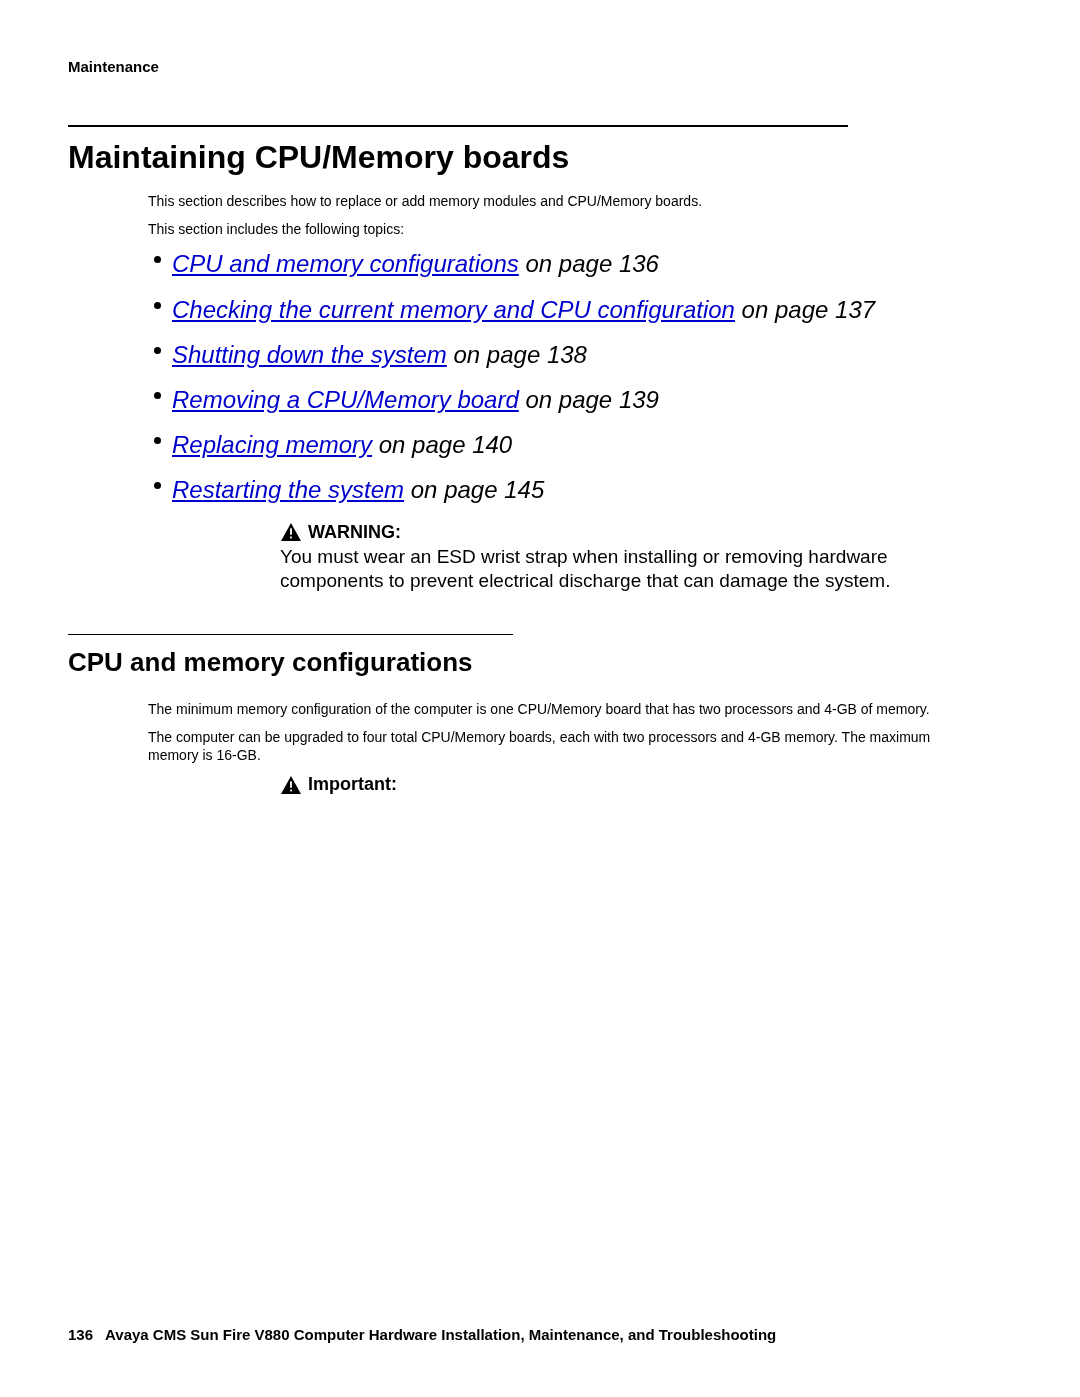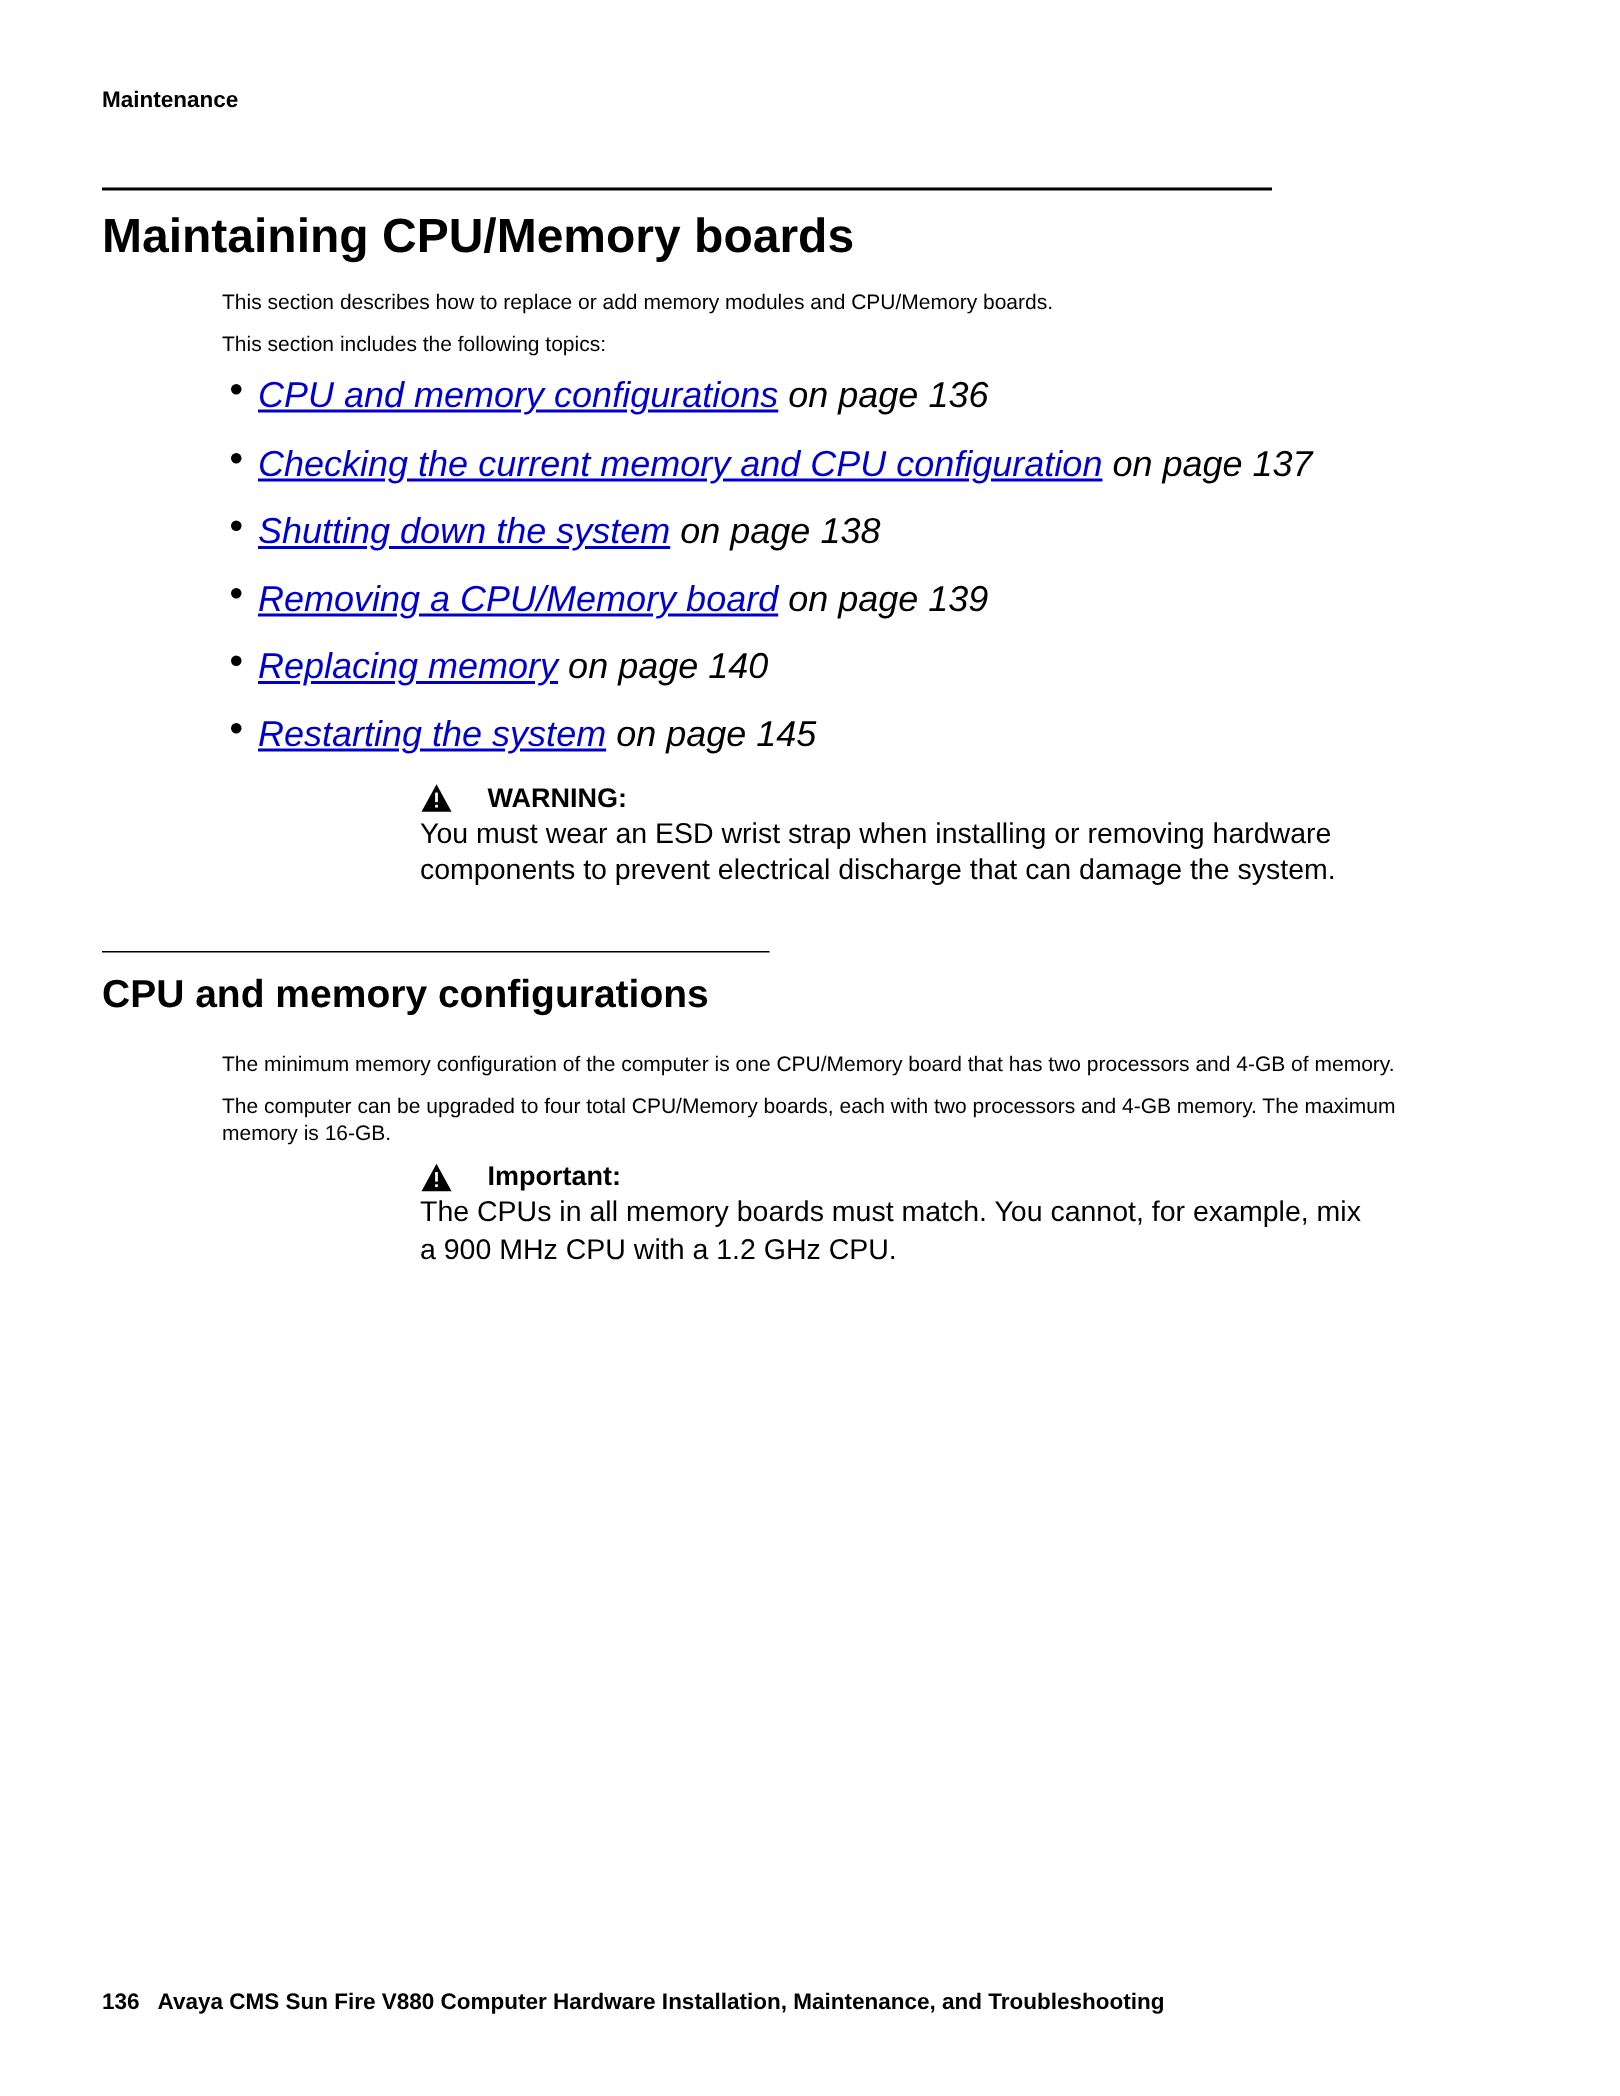--- a/index.html
+++ b/index.html
@@ -78,21 +78,21 @@
   a.xref {
     color: #0000cc;
     text-decoration: underline;
   }
   .note-block {
     margin: 6px 0 0 132px;
   }
   .note-head {
     display: flex;
     align-items: center;
-    gap: 23px;
+    gap: 6px;
     font-weight: bold;
     font-size: 18px;
     margin-bottom: 2px;
   }
   .note-body {
     font-size: 19px;
     line-height: 1.3;
     margin: 0;
     max-width: 640px;
   }
@@ -172,20 +172,19 @@
       <div class="note-head">
         <span class="warn-icon">
           <svg viewBox="0 0 24 22">
               <polygon points="12,1 23,21 1,21" fill="#000"></polygon>
               <rect x="11" y="7" width="2" height="7" fill="#fff"></rect>
               <rect x="11" y="16" width="2" height="2" fill="#fff"></rect>
             </svg>
         </span>
         <span>Important:</span>
       </div>
-      <p class="note-body">The CPUs in all memory boards must match. You cannot, for example, mix a 900 MHz CPU with a 1.2 GHz CPU.</p>
     </div>
   </div>
 </div>
 
 <div class="footer">
   <span class="pnum">136</span><span>Avaya CMS Sun Fire V880 Computer Hardware Installation, Maintenance, and Troubleshooting</span>
 </div>
 
 </body></html>

